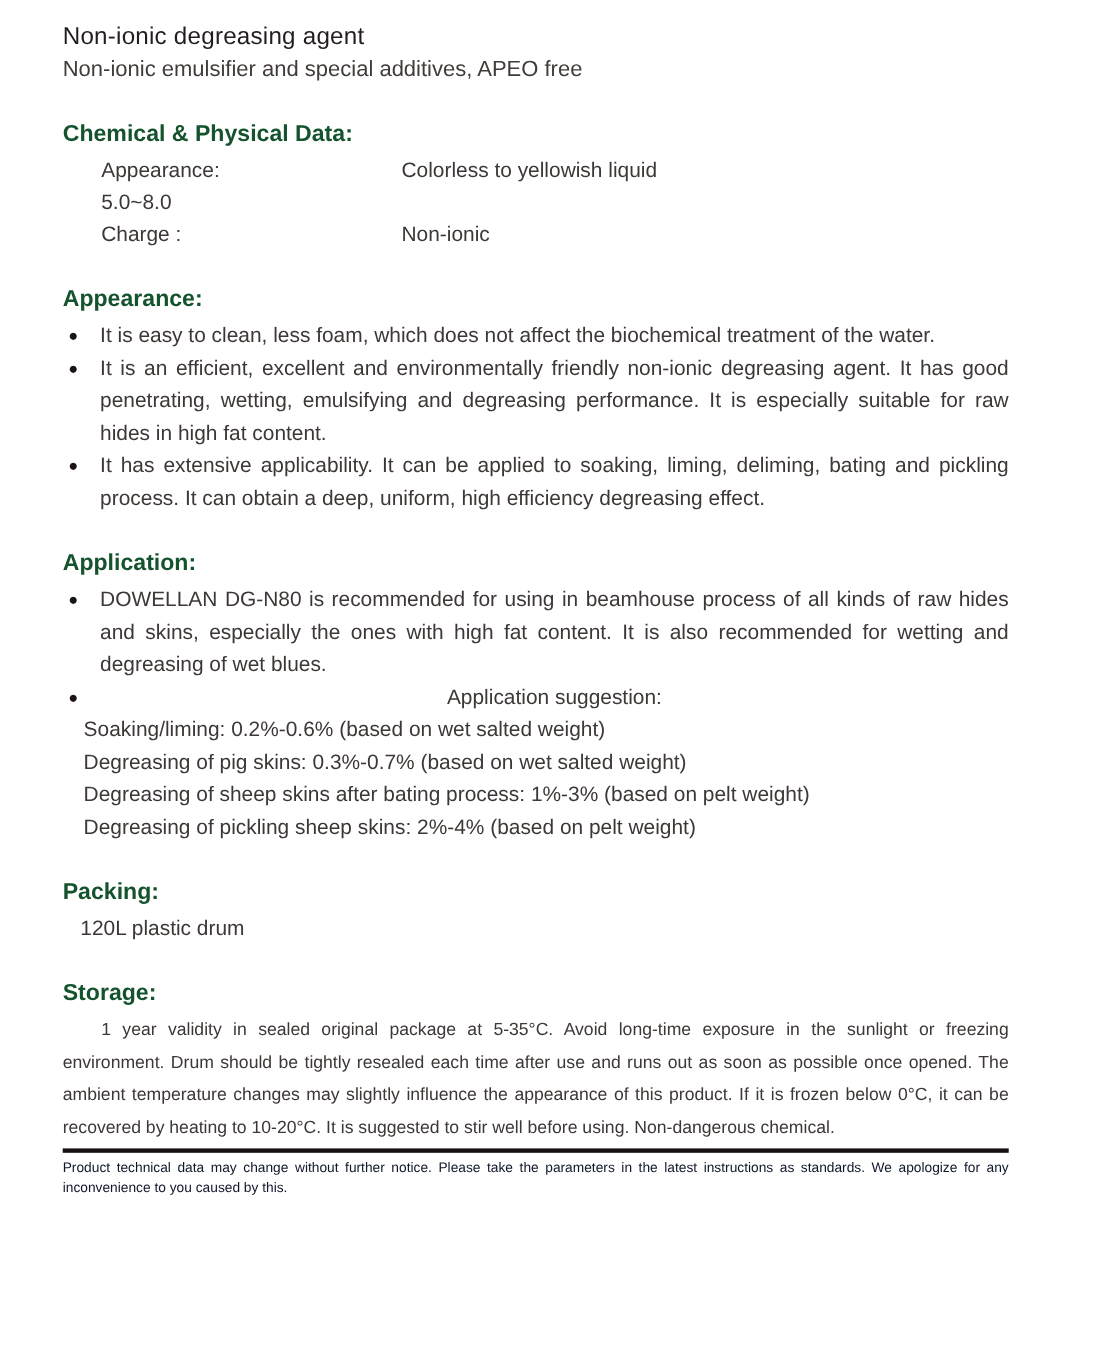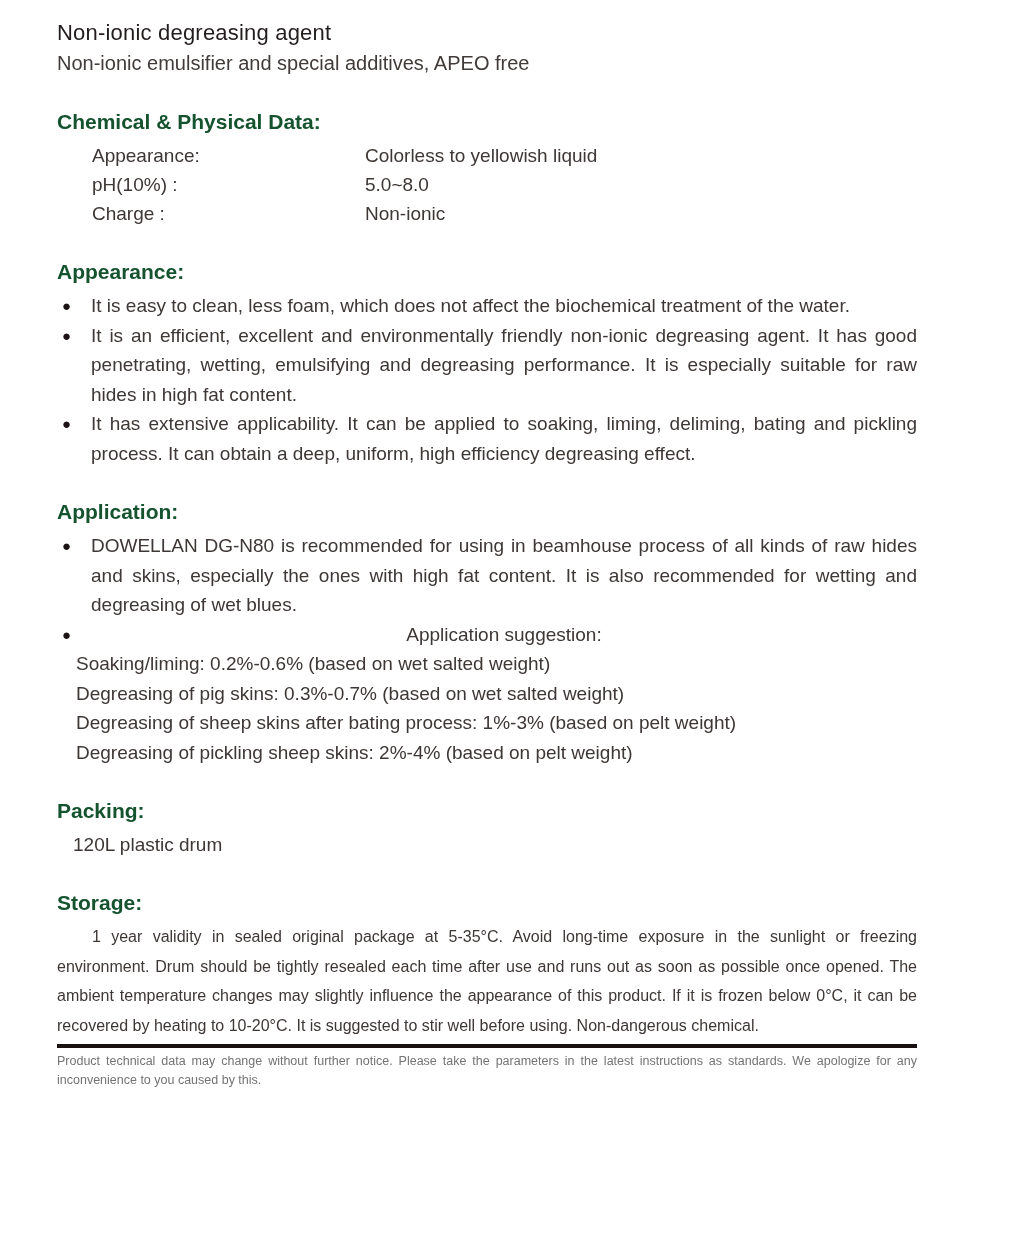--- a/index.html
+++ b/index.html
@@ -84,21 +84,21 @@
     border: none;
     height: 4px;
     background: #171111;
     margin-top: 4px;
   }
   .footer-note {
     margin-top: 4px;
     font-size: 12.5px;
     line-height: 19px;
     text-align: justify;
-    color: #737373;
+    color: #0f172a;
   }
 </style>
 </head>
 <body>
 
 <div class="page">
   <div class="content">
 
     <header>
       <h1 class="title">Non-ionic degreasing agent</h1>
@@ -106,21 +106,20 @@
     </header>
 
     <section>
       <h2 class="section-heading">Chemical &amp; Physical Data:</h2>
       <div class="kv-table">
         <div class="kv-row">
           <span class="kv-label">Appearance:</span>
           <span class="kv-value">Colorless to yellowish liquid</span>
         </div>
         <div class="kv-row">
-          <span class="kv-label">pH(10%) :</span>
           <span class="kv-value">5.0~8.0</span>
         </div>
         <div class="kv-row">
           <span class="kv-label">Charge :</span>
           <span class="kv-value">Non-ionic</span>
         </div>
       </div>
     </section>
 
     <section>

